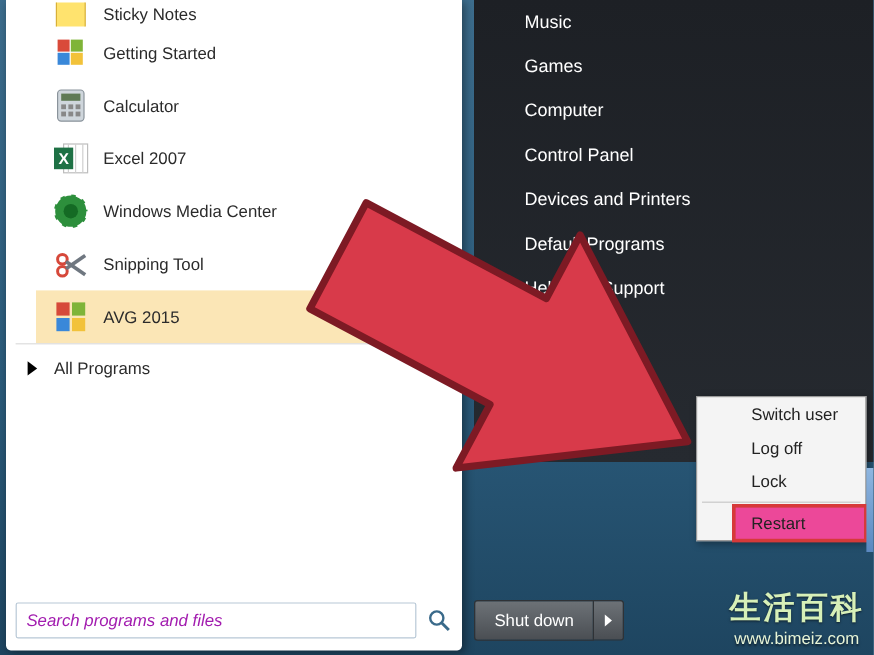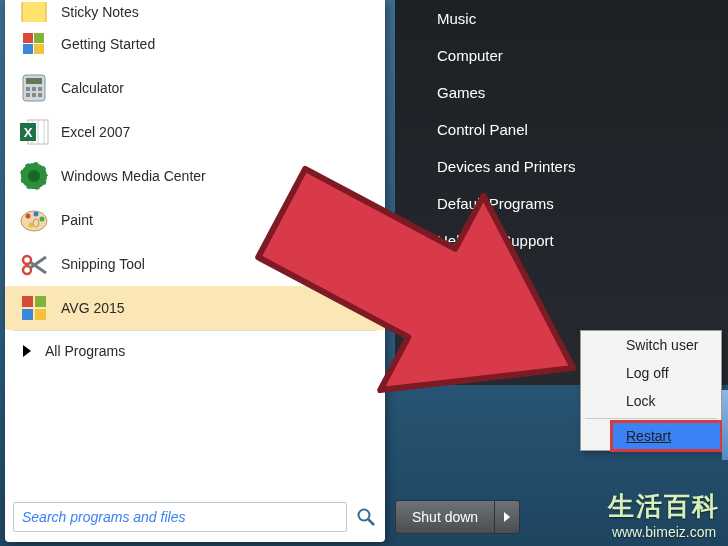--- a/index.html
+++ b/index.html
@@ -1,57 +1,57 @@
 <!DOCTYPE html>
 <html><head>
 <meta charset="utf-8">
 <style>
   html,body{margin:0;padding:0;width:728px;height:546px;overflow:hidden;font-family:"Segoe UI",Tahoma,sans-serif;font-size:14px;background:#2a5a7a;}
   #stage{position:relative;width:728px;height:546px;background:linear-gradient(180deg,#3d6e8e 0%,#2a5a7a 60%,#1e4560 100%);}
   
   #left-panel{position:absolute;left:5px;top:0;width:380px;height:542px;background:#fff;border-radius:0 0 4px 4px;box-shadow:2px 2px 8px rgba(0,0,0,.4);}
-  .prog{display:flex;align-items:center;height:44px;padding:0 12px;color:#2b2b2b;cursor:pointer;}
+  .prog{display:flex;align-items:center;height:44px;padding:0 12px;color:#2b2b2b;cursor:pointer;margin-left:25px;}
   .prog .ico{width:34px;height:34px;margin-right:10px;display:flex;align-items:center;justify-content:center;}
   .prog.hl{background:#fbe6b6;}
   .allprog{display:flex;align-items:center;height:40px;padding:0 18px 0 40px;color:#2b2b2b;font-weight:400;position:relative;cursor:pointer;}
   .allprog .tri{position:absolute;left:18px;width:0;height:0;border-top:6px solid transparent;border-bottom:6px solid transparent;border-left:8px solid #000;}
   #all-sep{height:1px;background:#dcdcdc;margin:0 8px;}
   #search-row{position:absolute;bottom:8px;left:8px;right:8px;height:34px;display:flex;align-items:center;gap:8px;}
-  #search-box{flex:1;height:28px;border:1px solid #b8c8d6;border-radius:2px;background:#fff;display:flex;align-items:center;padding:0 8px;color:#3b82f6;font-style:italic;}
+  #search-box{flex:1;height:28px;border:1px solid #b8c8d6;border-radius:2px;background:#fff;display:flex;align-items:center;padding:0 8px;color:#a21caf;font-style:italic;}
   #search-glass{width:22px;height:22px;display:flex;align-items:center;justify-content:center;color:#2a5a7a;}
   
   #right-panel{position:absolute;left:395px;top:0;right:0;height:385px;background:linear-gradient(180deg,#1d2025 0%,#262a30 100%);}
   .ritem{color:#fff;padding:10px 20px 10px 42px;font-size:15px;cursor:pointer;}
   
   #shut-row{position:absolute;left:395px;bottom:12px;display:flex;align-items:stretch;height:34px;}
   #shut-btn{background:linear-gradient(180deg,#6d7277 0%,#4a4e53 100%);color:#fff;border:1px solid #2f3236;border-radius:3px 0 0 3px;padding:0 16px;display:flex;align-items:center;font-size:14px;cursor:pointer;}
   #shut-arrow{background:linear-gradient(180deg,#6d7277 0%,#4a4e53 100%);color:#fff;border:1px solid #2f3236;border-left:none;border-radius:0 3px 3px 0;width:24px;display:flex;align-items:center;justify-content:center;cursor:pointer;}
   #shut-arrow .tri{width:0;height:0;border-top:5px solid transparent;border-bottom:5px solid transparent;border-left:6px solid #fff;}
   
   #power-menu{position:absolute;right:6px;top:330px;width:140px;background:#f4f4f4;border:1px solid #9a9a9a;box-shadow:2px 2px 6px rgba(0,0,0,.35);}
   #power-menu .pm{padding:6px 14px;color:#222;font-size:14px;cursor:pointer;margin-left:31px;}
   #power-menu .sep{height:1px;background:#c9c9c9;margin:3px 4px;}
-  #power-menu .pm.boxed{outline:3px solid #d63a3a;outline-offset:-1px;background:#3b82f6;text-decoration:underline;}
+  #power-menu .pm.boxed{outline:3px solid #d63a3a;outline-offset:-1px;background:#ec4899;}
   
   #wm{position:absolute;right:8px;bottom:6px;text-align:center;color:#bfe6a6;font-family:"Microsoft YaHei","SimSun",sans-serif;text-shadow:0 1px 2px rgba(0,0,0,.6);}
   #wm .l1{font-size:26px;font-weight:700;color:#d7f0b8;letter-spacing:2px;}
   #wm .l2{font-size:14px;color:#e8f5d8;}
   
   #arrow{position:absolute;left:250px;top:140px;pointer-events:none;}
   
   #stub{position:absolute;right:0;top:390px;width:6px;height:70px;background:linear-gradient(180deg,#8fb6e0,#5a88c0);}
 </style>
 </head>
 <body>
 <div id="stage">
 
   <div id="right-panel">
     <div class="ritem">Music</div>
+    <div class="ritem">Games</div>
     <div class="ritem">Computer</div>
-    <div class="ritem">Games</div>
     <div class="ritem">Control Panel</div>
     <div class="ritem">Devices and Printers</div>
     <div class="ritem">Default Programs</div>
     <div class="ritem">Help and Support</div>
   </div>
 
   <div id="left-panel">
     <div id="prog-list" style="padding-top:2px;">
       <div class="prog" style="height:20px;overflow:hidden;">
         <span class="ico">
@@ -102,33 +102,20 @@
       </div>
       <div class="prog">
         <span class="ico">
             <svg width="32" height="32">
               <circle cx="16" cy="16" r="14" fill="#2d8f3c"></circle>
               <circle cx="16" cy="16" r="14" fill="none" stroke="#fff" stroke-width="2" stroke-dasharray="6 4"></circle>
               <circle cx="16" cy="16" r="6" fill="#146a24"></circle>
             </svg>
           </span>
         <span>Windows Media Center</span>
-      </div>
-      <div class="prog">
-        <span class="ico">
-            <svg width="32" height="30">
-              <ellipse cx="16" cy="16" rx="13" ry="10" fill="#f2d7a8" stroke="#c29a5a"></ellipse>
-              <circle cx="10" cy="11" r="2.5" fill="#d64a3a"></circle>
-              <circle cx="18" cy="9" r="2.5" fill="#3a7ad6"></circle>
-              <circle cx="24" cy="14" r="2.5" fill="#3ab058"></circle>
-              <circle cx="13" cy="20" r="2.5" fill="#e2c23a"></circle>
-              <ellipse cx="18" cy="18" rx="3" ry="4" fill="#f2d7a8" stroke="#c29a5a"></ellipse>
-            </svg>
-          </span>
-        <span>Paint</span>
       </div>
       <div class="prog">
         <span class="ico">
             <svg width="32" height="30">
               <circle cx="9" cy="11" r="4" fill="none" stroke="#d6483a" stroke-width="2.5"></circle>
               <circle cx="9" cy="21" r="4" fill="none" stroke="#d6483a" stroke-width="2.5"></circle>
               <line x1="12" y1="13" x2="28" y2="24" stroke="#6f7780" stroke-width="3"></line>
               <line x1="12" y1="19" x2="28" y2="8" stroke="#6f7780" stroke-width="3"></line>
             </svg>
           </span>

